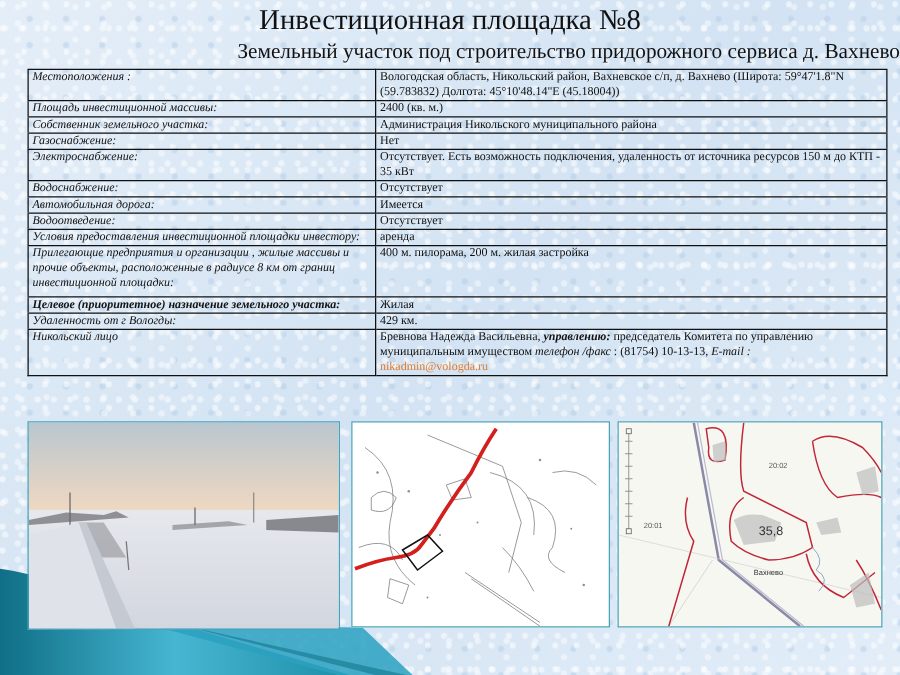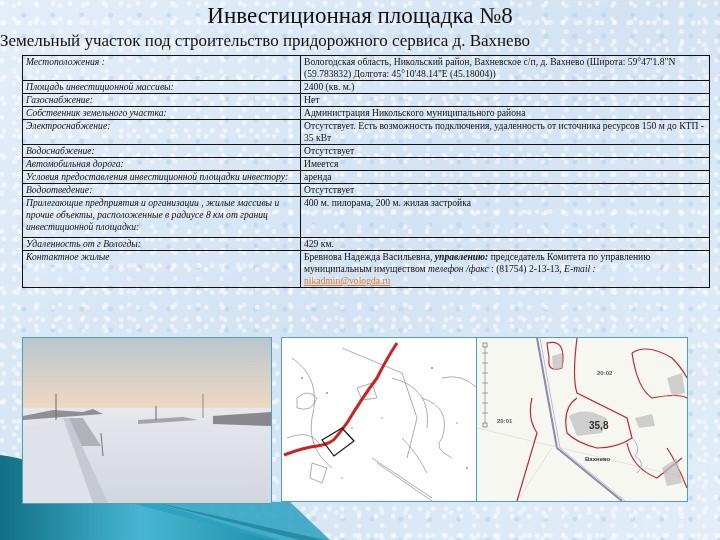--- a/index.html
+++ b/index.html
@@ -14,51 +14,51 @@
       linear-gradient(135deg, #e4eef8 0%, #d3e3f3 50%, #e2edf8 100%);
     background-size: 17px 19px, 23px 13px, 29px 21px, 13px 27px, 100% 100%;
     font-family: "Liberation Serif", "DejaVu Serif", serif;
     color:#111;
   }
   .title {
     position:absolute; left:0; top:2px; width:720px; text-align:center;
     font-size:23px; line-height:28px; color:#111;
   }
   .subtitle {
-    position:absolute; left:0; top:30px; width:720px; text-align:left;
+    position:absolute; left:0; top:30px; width:720px; text-align:right;
     font-size:17px; line-height:22px; color:#111;
   }
   table.info {
     position:absolute; left:22px; top:55px; width:688px;
     border-collapse:collapse; table-layout:fixed;
     font-size:9.6px; line-height:12px;
     border:1.5px solid #111;
   }
   table.info td {
     border-top:1.2px solid #111; padding:0 3px; vertical-align:top;
   }
   table.info td.lbl { width:271px; font-style:italic; border-right:1.2px solid #111; }
   table.info td.val { }
   .bi { font-style:italic; font-weight:bold; }
-  .email { color:#e07a2a; text-decoration:underline; }
+  .email { color:#e07a2a; }
 
   .swoosh {
     position:absolute; left:0; top:0; width:720px; height:540px; pointer-events:none;
   }
   .photo {
     position:absolute; left:22px; top:337px; width:248px; height:165px;
     border:1px solid #4aa3b8; overflow:hidden;
   }
   .map1 {
     position:absolute; left:281px; top:337px; width:205px; height:163px;
     border:1px solid #4aa3b8; background:#fff; overflow:hidden;
   }
   .map2 {
-    position:absolute; left:476px; top:337px; width:210px; height:163px;
-    border:1px solid #4aa3b8; background:#f8f8f4; overflow:hidden;font-weight:bold;
+    position:absolute; left:494px; top:337px; width:210px; height:163px;
+    border:1px solid #4aa3b8; background:#f8f8f4; overflow:hidden;
   }
   .maplbl { position:absolute; font-family:"Liberation Sans", sans-serif; font-size:6px; color:#555; }
 </style>
 </head>
 <body>
 
 <svg class="swoosh" viewBox="0 0 720 540">
   <defs>
     <linearGradient id="tg" x1="0" y1="0" x2="1" y2="0">
       <stop offset="0" stop-color="#0f6f86"></stop>
@@ -78,63 +78,67 @@
   <tbody>
       <tr>
     <td class="lbl" style="height:24px">Местоположения :</td>
     <td class="val">Вологодская область, Никольский район, Вахневское с/п, д. Вахнево (Широта: 59°47'1.8"N (59.783832) Долгота: 45°10'48.14"E (45.18004))</td>
   </tr>
   <tr>
     <td class="lbl">Площадь инвестиционной массивы:</td>
     <td class="val">2400 (кв. м.)</td>
   </tr>
   <tr>
+    <td class="lbl">Собственник земельного участка:</td>
+    <td class="val">Администрация Никольского муниципального района</td>
+  </tr>
+  <tr>
     <td class="lbl">Газоснабжение:</td>
     <td class="val">Нет</td>
   </tr>
   <tr>
-    <td class="lbl">Собственник земельного участка:</td>
-    <td class="val">Администрация Никольского муниципального района</td>
-  </tr>
-  <tr>
     <td class="lbl" style="height:24px">Электроснабжение:</td>
     <td class="val">Отсутствует. Есть возможность подключения, удаленность от источника ресурсов 150 м до КТП - 35 кВт</td>
   </tr>
   <tr>
     <td class="lbl">Водоснабжение:</td>
     <td class="val">Отсутствует</td>
   </tr>
   <tr>
     <td class="lbl">Автомобильная дорога:</td>
     <td class="val">Имеется</td>
   </tr>
   <tr>
+    <td class="lbl">Водоотведение:</td>
+    <td class="val">Отсутствует</td>
+  </tr>
+  <tr>
     <td class="lbl">Условия предоставления инвестиционной площадки инвестору:</td>
     <td class="val">аренда</td>
   </tr>
   <tr>
-    <td class="lbl">Водоотведение:</td>
-    <td class="val">Отсутствует</td>
-  </tr>
-  <tr>
     <td class="lbl" style="height:40px">Прилегающие предприятия и организации , жилые массивы и прочие объекты, расположенные в радиусе 8 км от границ инвестиционной площадки:</td>
     <td class="val">400 м. пилорама, 200 м. жилая застройка</td>
   </tr>
   <tr>
+    <td class="lbl bi">Целевое (приоритетное) назначение земельного участка:</td>
+    <td class="val">Жилая</td>
+  </tr>
+  <tr>
     <td class="lbl">Удаленность от г Вологды:</td>
     <td class="val">429  км.</td>
   </tr>
   <tr>
-    <td class="lbl" style="height:36px">Контактное жилые</td>
+    <td class="lbl" style="height:36px">Никольский лицо</td>
     <td class="val">
       <span>Бревнова Надежда Васильевна,</span>
       <i style="font-weight:bold">управлению:</i>
       <span>председатель Комитета по управлению муниципальным имуществом</span>
       <i>телефон /факс</i>
-      <span>: (81754) 2-13-13,</span>
+      <span>: (81754) 10-13-13,</span>
       <i style="font-weight:normal">E-mail :</i><br>
       <a class="email">nikadmin@vologda.ru</a>
     </td>
   </tr>
 </tbody>
   </table>
 
 <div class="photo">
   <svg width="248" height="165" viewBox="0 0 248 165">
     <defs>

